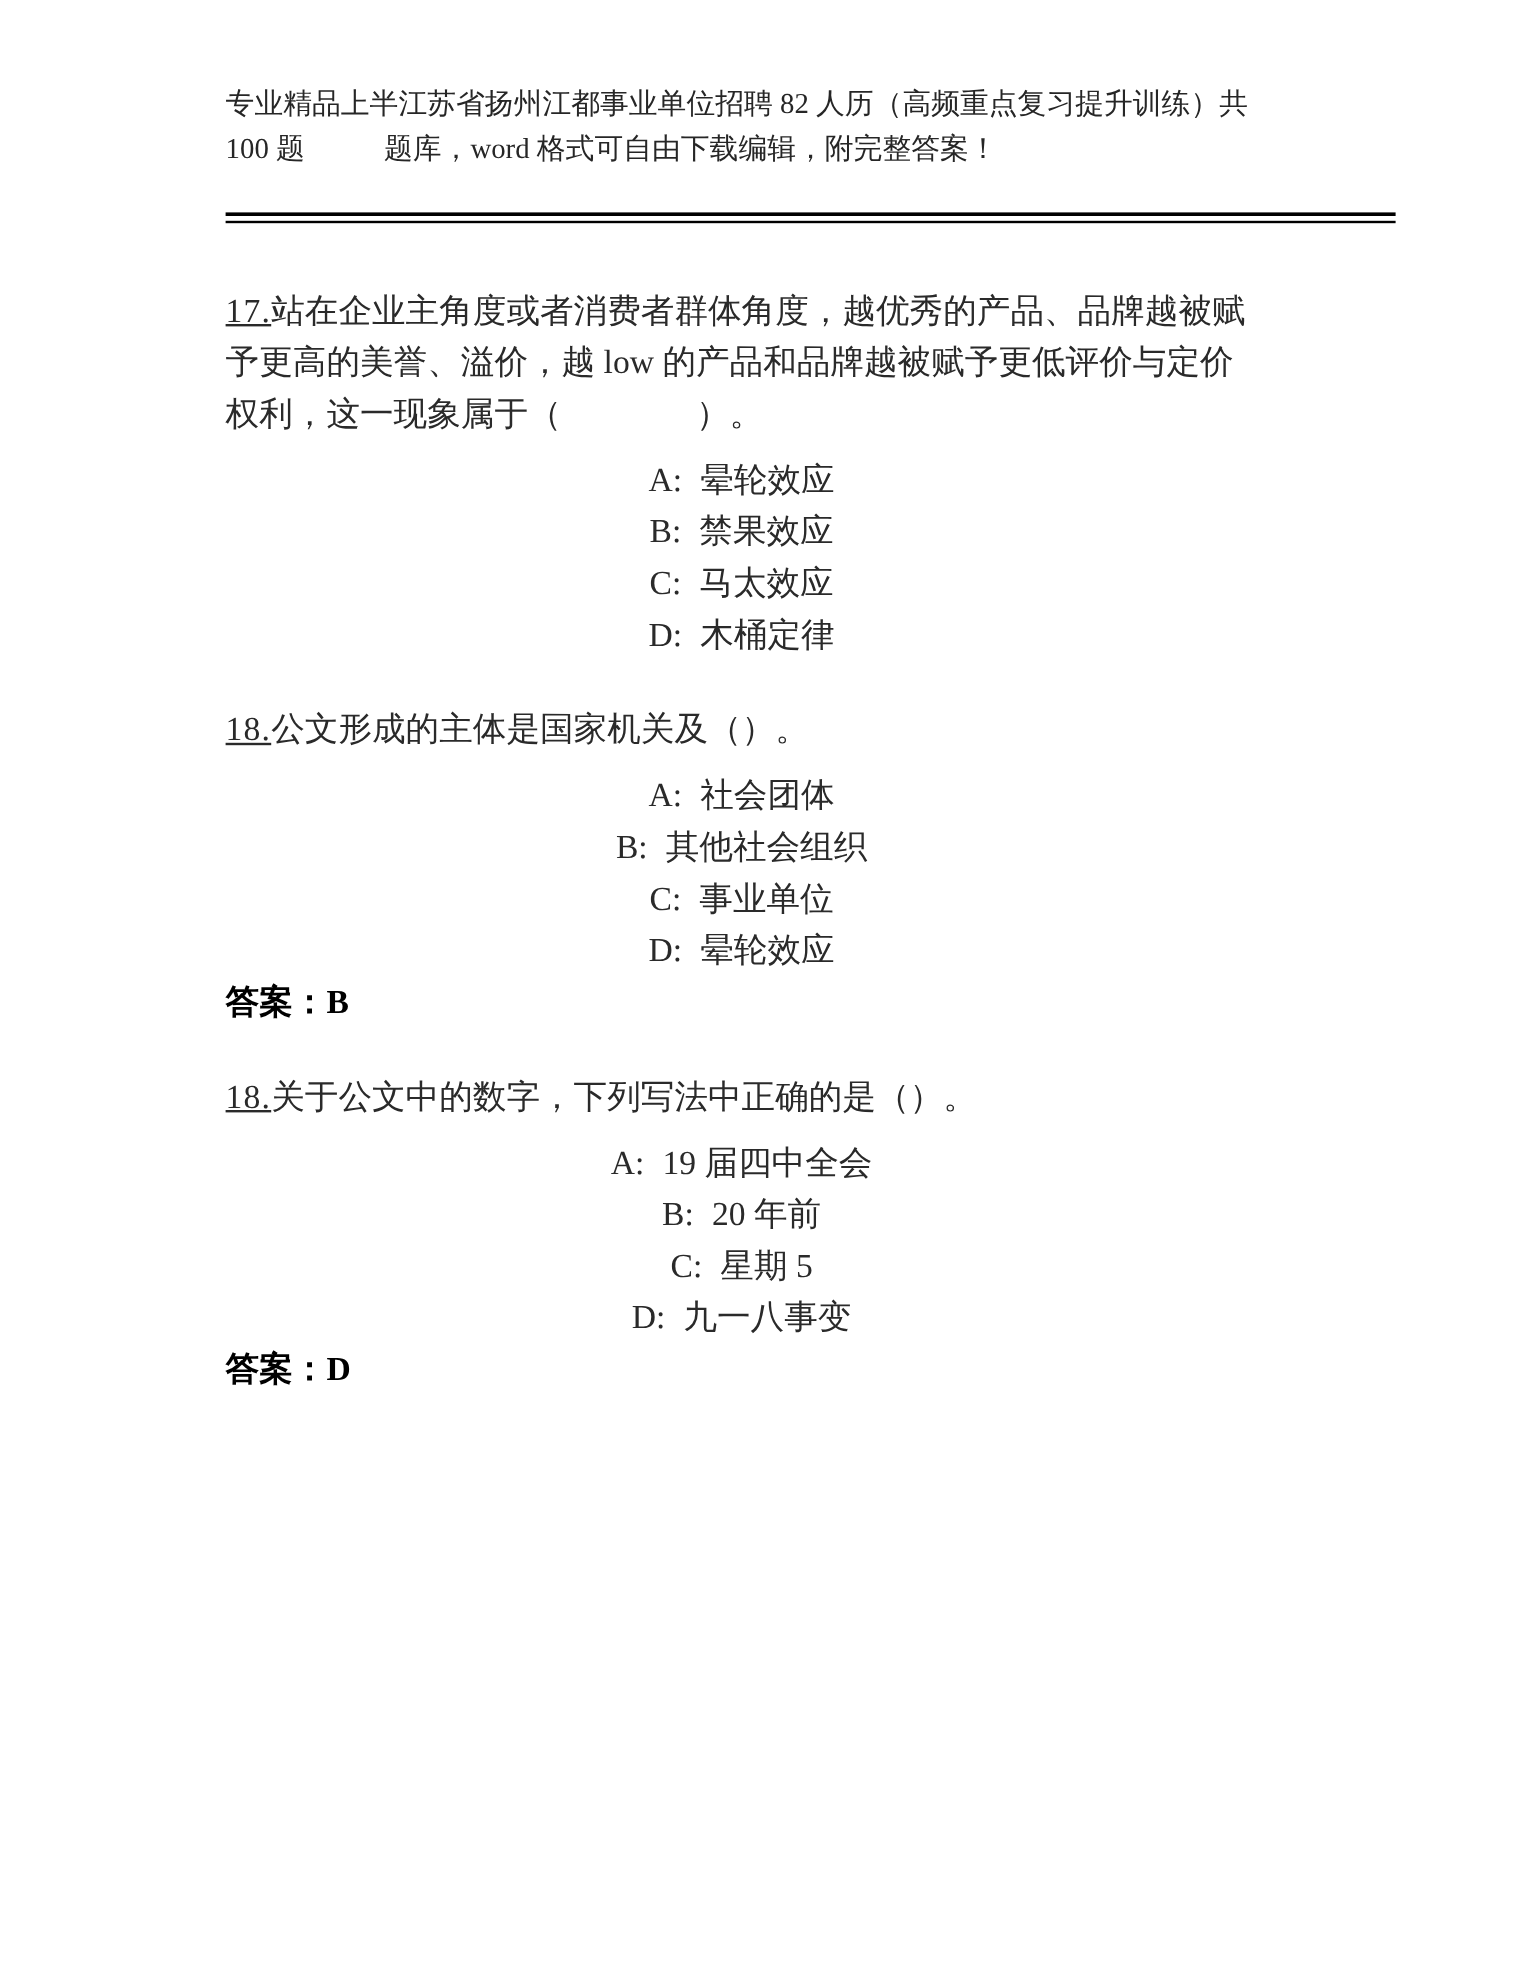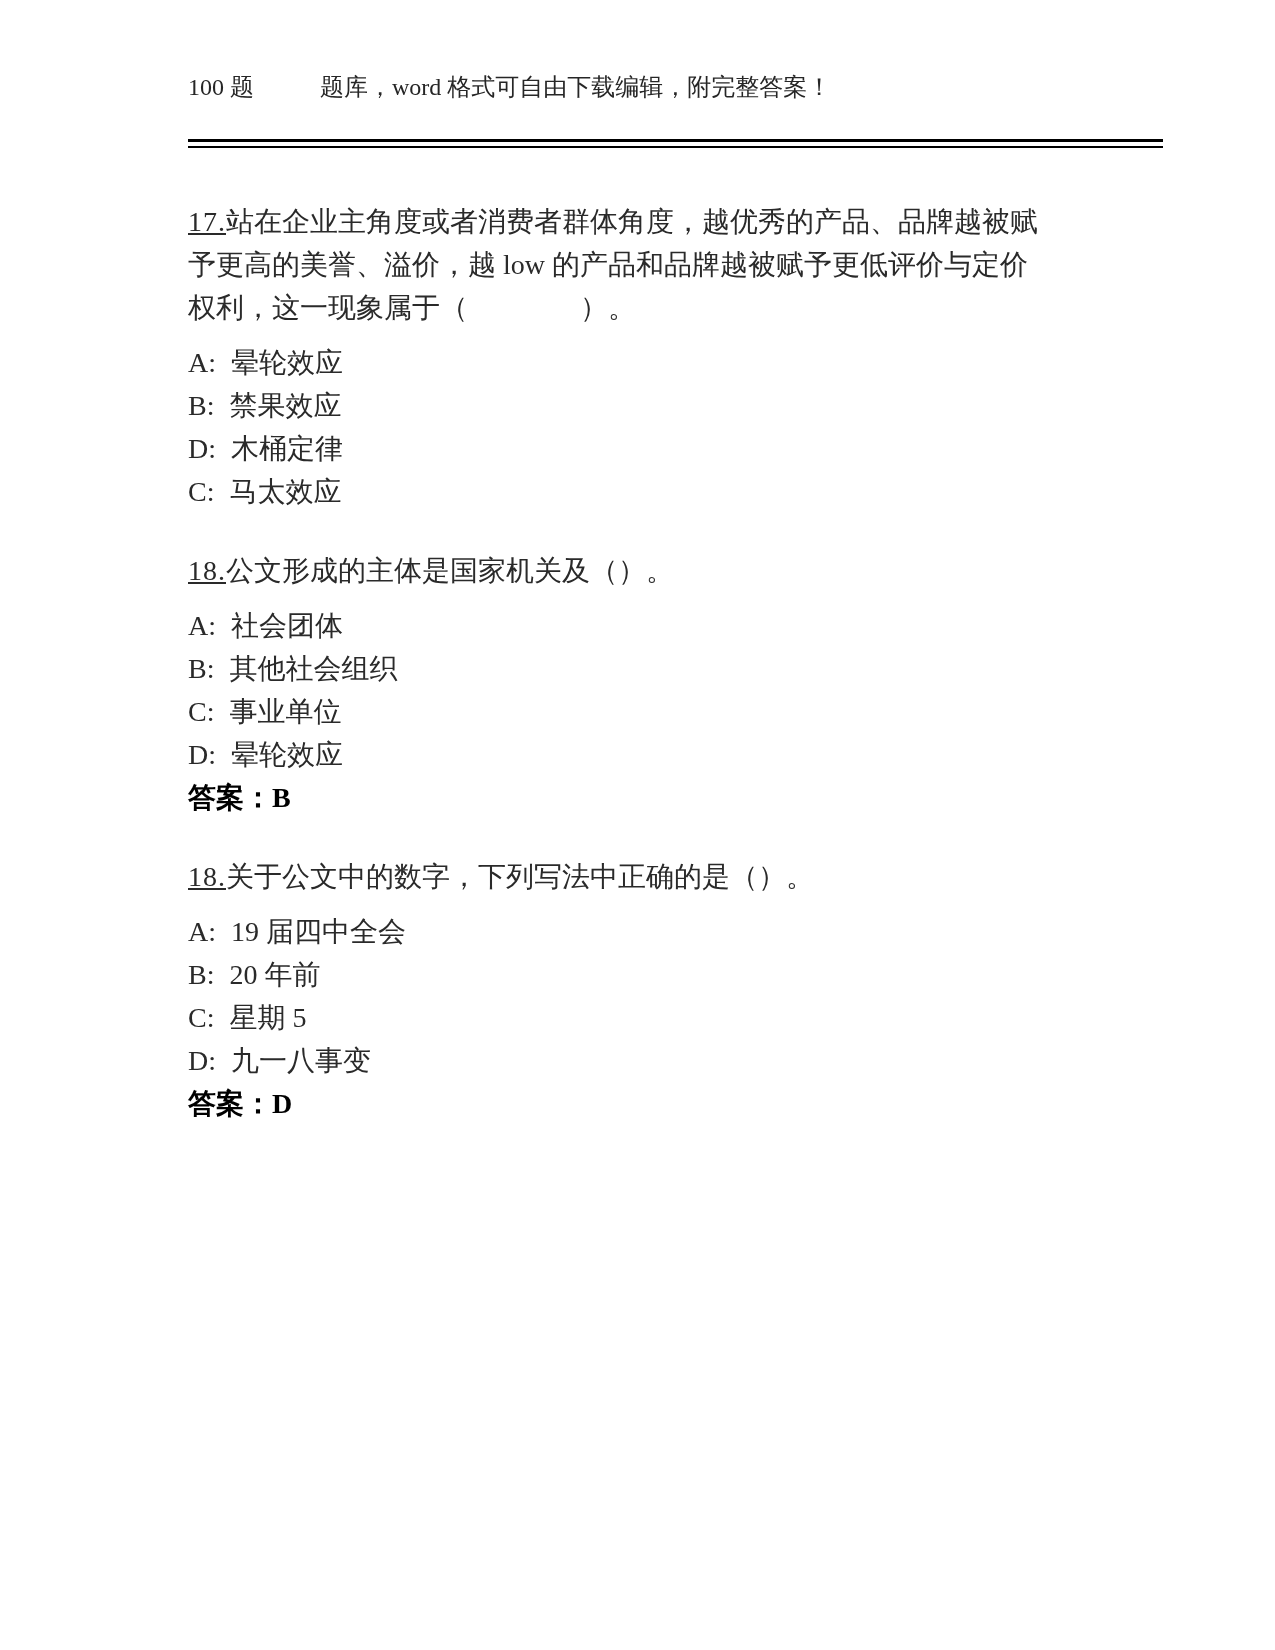--- a/index.html
+++ b/index.html
@@ -42,48 +42,50 @@
   .question { margin: 0 0 36px 0; }
   .q-text {
     margin: 0 0 12px 0;
     line-height: 43px;
     white-space: pre-wrap;
   }
   .q-number { letter-spacing: 1px; text-decoration: underline; }
   .option {
     line-height: 43px;
     white-space: pre-wrap;
+    text-align: center;
   }
   .option .opt-label { margin-right: 15px; }
   .answer {
     line-height: 43px;
     font-weight: bold;
     color: #000000;
     white-space: pre-wrap;
   }
 </style>
 </head>
 <body>
 
 <div class="page">
 
   <div class="doc-header">
+    <div class="hline">专业精品上半江苏省扬州江都事业单位招聘 82 人历（高频重点复习提升训练）共</div>
     <div class="hline"><span>100 题</span><span class="gap2"></span><span>题库，word 格式可自由下载编辑，附完整答案！</span></div>
   </div>
 
   <div class="double-rule"></div>
 
   <div class="content">
 
     <div class="question">
       <p class="q-text"><span class="q-number">17.</span><span>站在企业主角度或者消费者群体角度，越优秀的产品、品牌越被赋予更高的美誉、溢价，越 low 的产品和品牌越被赋予更低评价与定价权利，这一现象属于（　　　　）。</span></p>
       <div class="option"><span class="opt-label">A:</span><span>晕轮效应</span></div>
       <div class="option"><span class="opt-label">B:</span><span>禁果效应</span></div>
+      <div class="option"><span class="opt-label">C:</span><span>马太效应</span></div>
       <div class="option"><span class="opt-label">D:</span><span>木桶定律</span></div>
-      <div class="option"><span class="opt-label">C:</span><span>马太效应</span></div>
     </div>
 
     <div class="question">
       <p class="q-text"><span class="q-number">18.</span><span>公文形成的主体是国家机关及（）。</span></p>
       <div class="option"><span class="opt-label">A:</span><span>社会团体</span></div>
       <div class="option"><span class="opt-label">B:</span><span>其他社会组织</span></div>
       <div class="option"><span class="opt-label">C:</span><span>事业单位</span></div>
       <div class="option"><span class="opt-label">D:</span><span>晕轮效应</span></div>
       <div class="answer"><span>答案：</span><span>B</span></div>
     </div>

